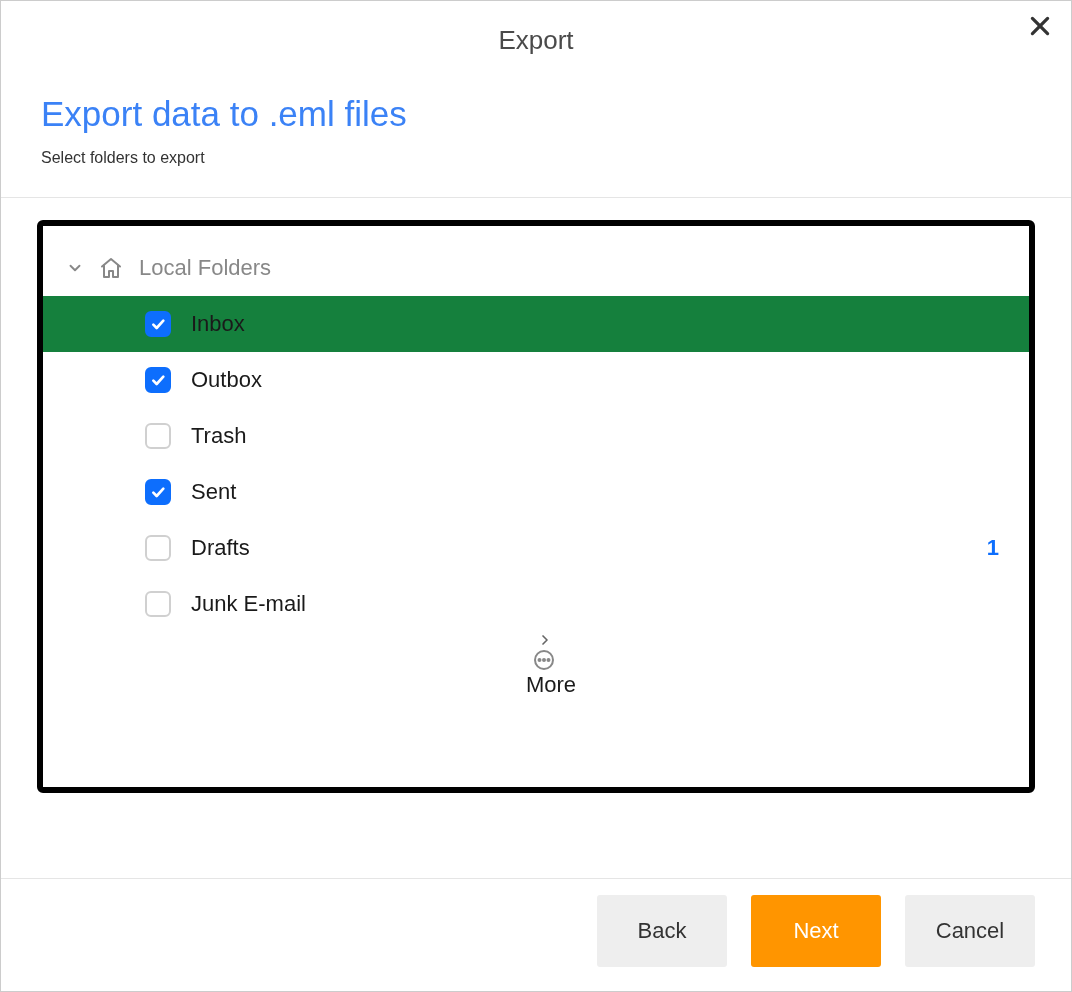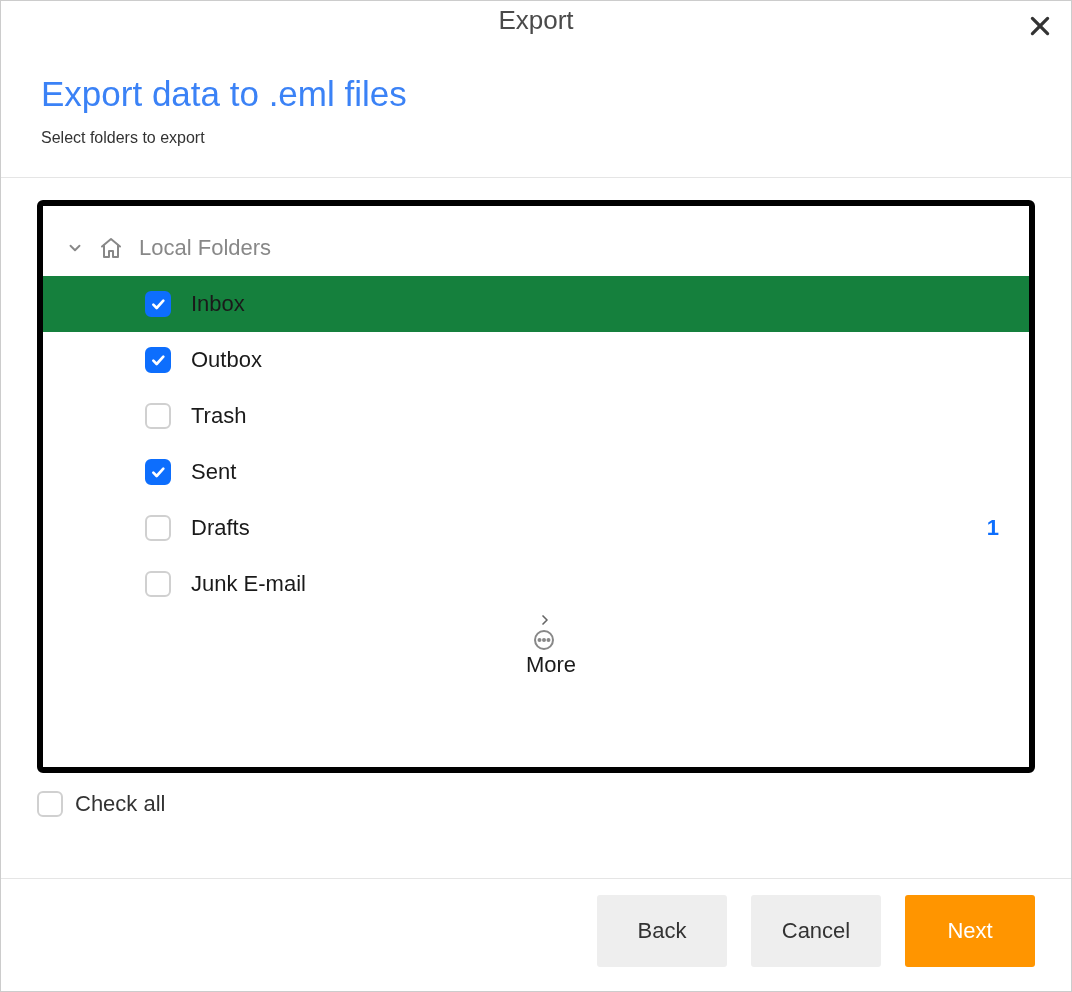--- a/index.html
+++ b/index.html
@@ -8,21 +8,21 @@
       background: #fff;
       width: 1072px;
       height: 992px;
       border: 1px solid #ccc;
       display: flex;
       flex-direction: column;
       color: #333;
     }
     .header-top {
       position: relative;
-      padding: 4px 0 8px;
+      padding: 24px 0 8px;
       text-align: center;
     }
     .dialog-title {
       font-size: 26px;
       font-weight: 400;
       color: #4a4a4a;
     }
     .close-icon {
       position: absolute;
       right: 18px;
@@ -237,23 +237,19 @@
           <circle cx="7.5" cy="12" r="1" fill="#888"></circle>
           <circle cx="12" cy="12" r="1" fill="#888"></circle>
           <circle cx="16.5" cy="12" r="1" fill="#888"></circle>
         </svg>
       </span>
       <span class="row-label">More</span>
     </div>
 
   </div>
 
-  <div class="checkall-row">
-    <span class="ca-box"></span>
-    <span>Check all</span>
-  </div>
 </div>
 
 <div class="footer">
   <button class="btn btn-secondary">Back</button>
+  <button class="btn btn-primary">Next</button>
   <button class="btn btn-secondary">Cancel</button>
-  <button class="btn btn-primary">Next</button>
 </div>
 
 </body></html>

